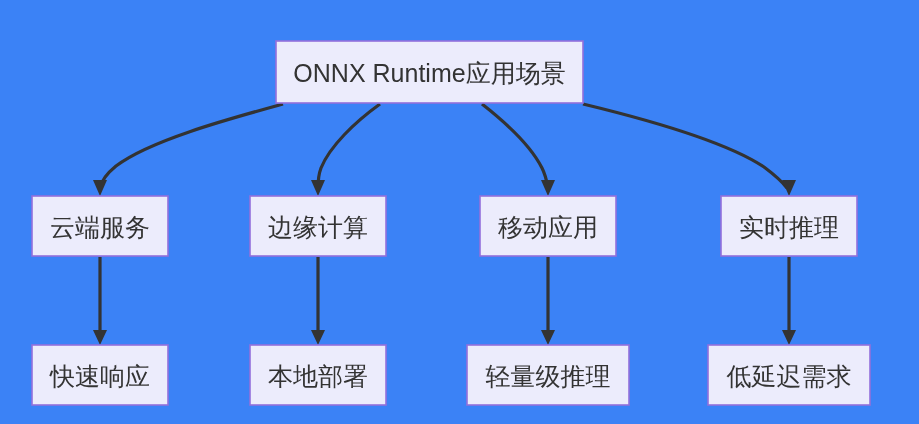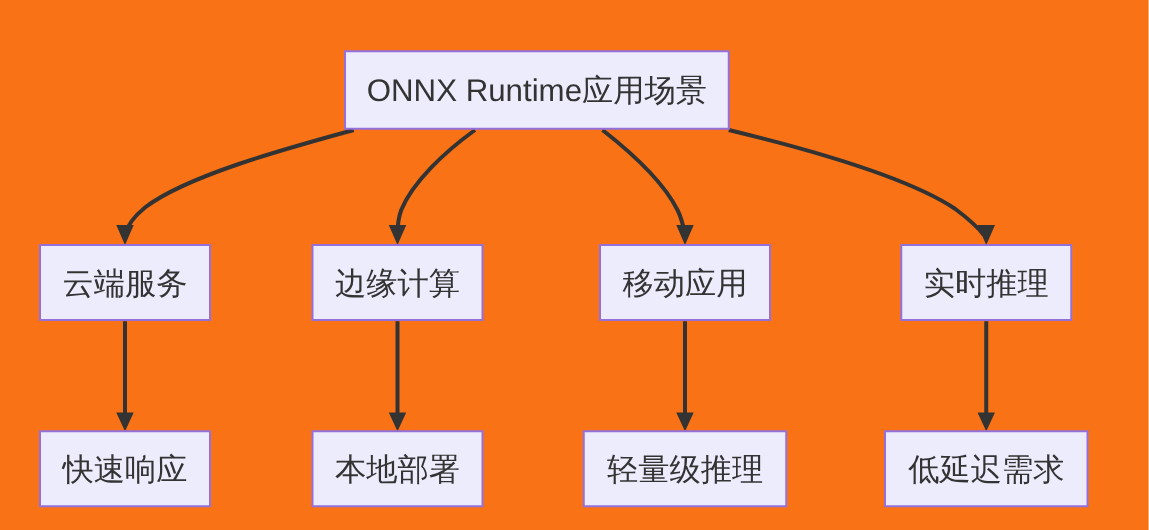--- a/index.html
+++ b/index.html
@@ -10,21 +10,21 @@
   body {
     width: 919px;
     height: 424px;
     font-family: "Liberation Sans", "DejaVu Sans", sans-serif;
     overflow: hidden;
   }
   #diagram-root {
     position: relative;
     width: 919px;
     height: 424px;
-    background: #f97316;
+    background: #3b82f6;
   }
   svg#flowchart {
     position: absolute;
     top: 0;
     left: 0;
     width: 919px;
     height: 424px;
     display: block;
   }
   .node-rect {

